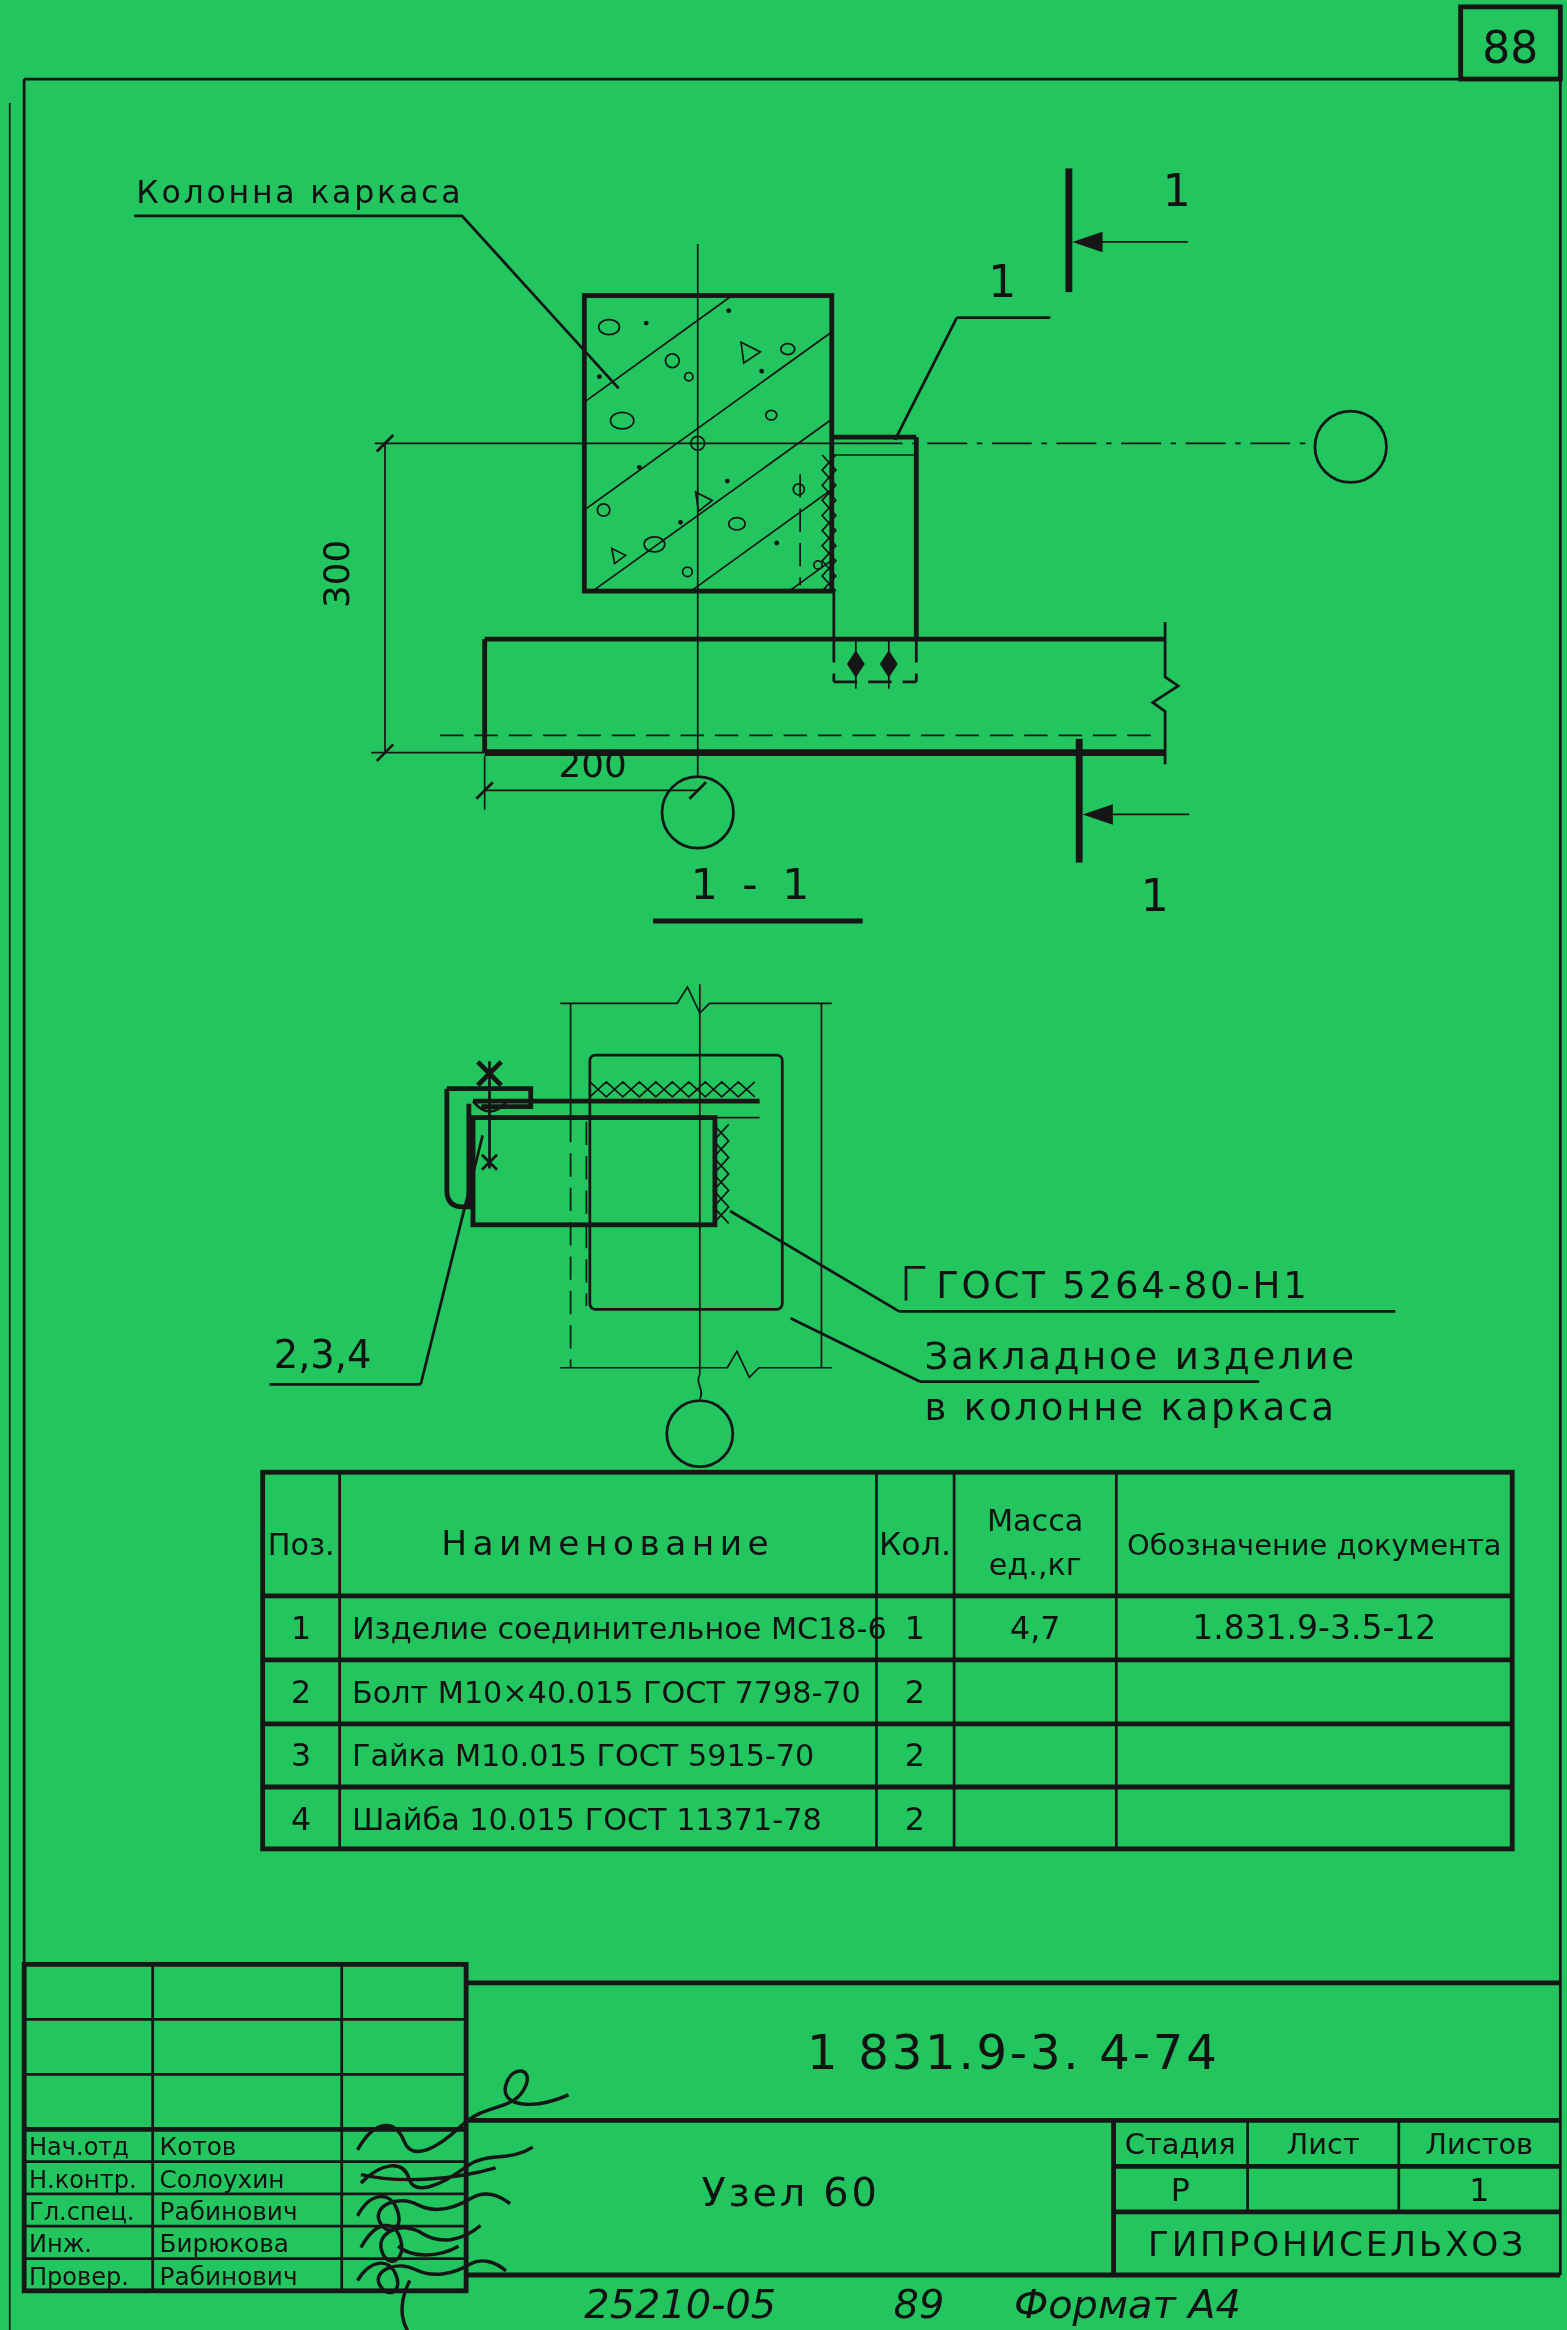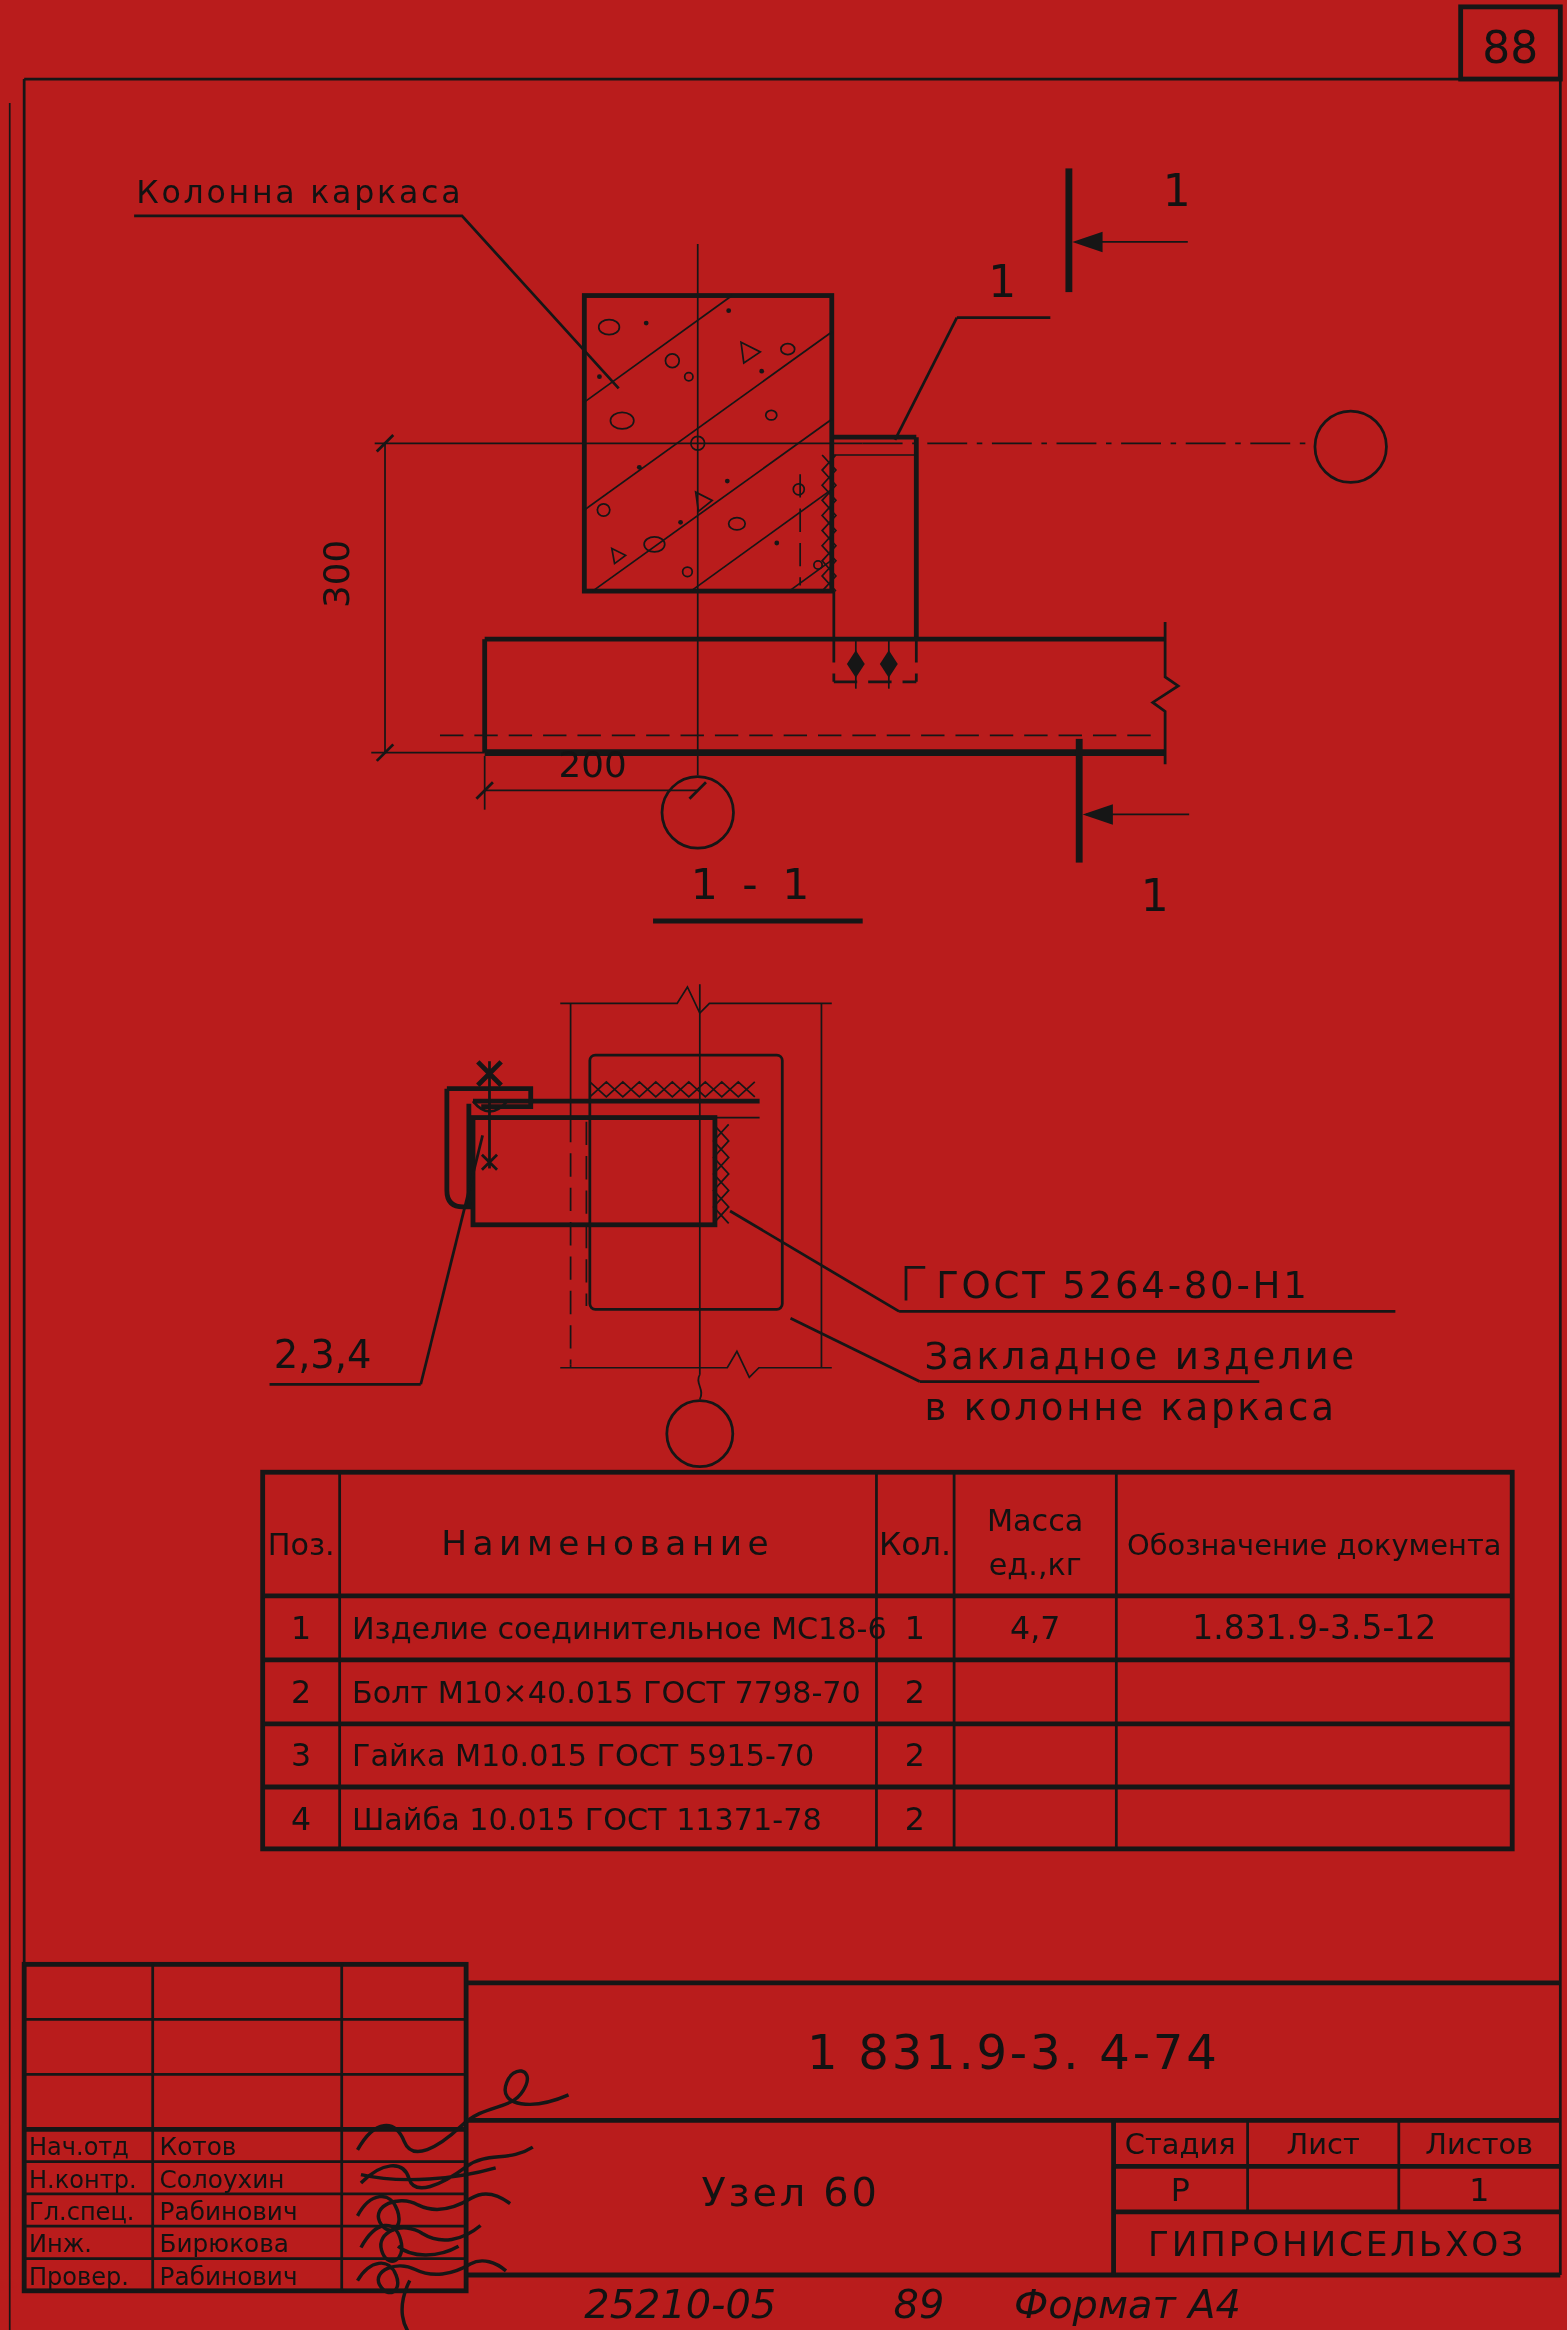--- a/index.html
+++ b/index.html
@@ -1,16 +1,16 @@
 <!DOCTYPE html>
 <html style="font-size:11px"><head>
 <meta charset="utf-8">
 <style>
   html,body{margin:0;padding:0;background:#d8d8d4;}
-  .sheet{position:relative;width:1568px;height:2330px;background:#b91c1c;margin:0 auto;overflow:hidden;}
+  .sheet{position:relative;width:1568px;height:2330px;background:#22c55e;margin:0 auto;overflow:hidden;}
   svg{display:block;width:1568px;height:2330px;}
   text{font-family:"DejaVu Sans","Liberation Sans",sans-serif;fill:#121212;}
   .ln{stroke:#161616;fill:none;}
   .thin{stroke-width:2.5;}
   .med{stroke-width:4;}
   .bold{stroke-width:7;}
   .xbold{stroke-width:10;}
   .dash{stroke-dasharray:34 16;}
   .dashdot{stroke-dasharray:58 14 8 14;}
   .fillb{fill:#161616;stroke:none;}

